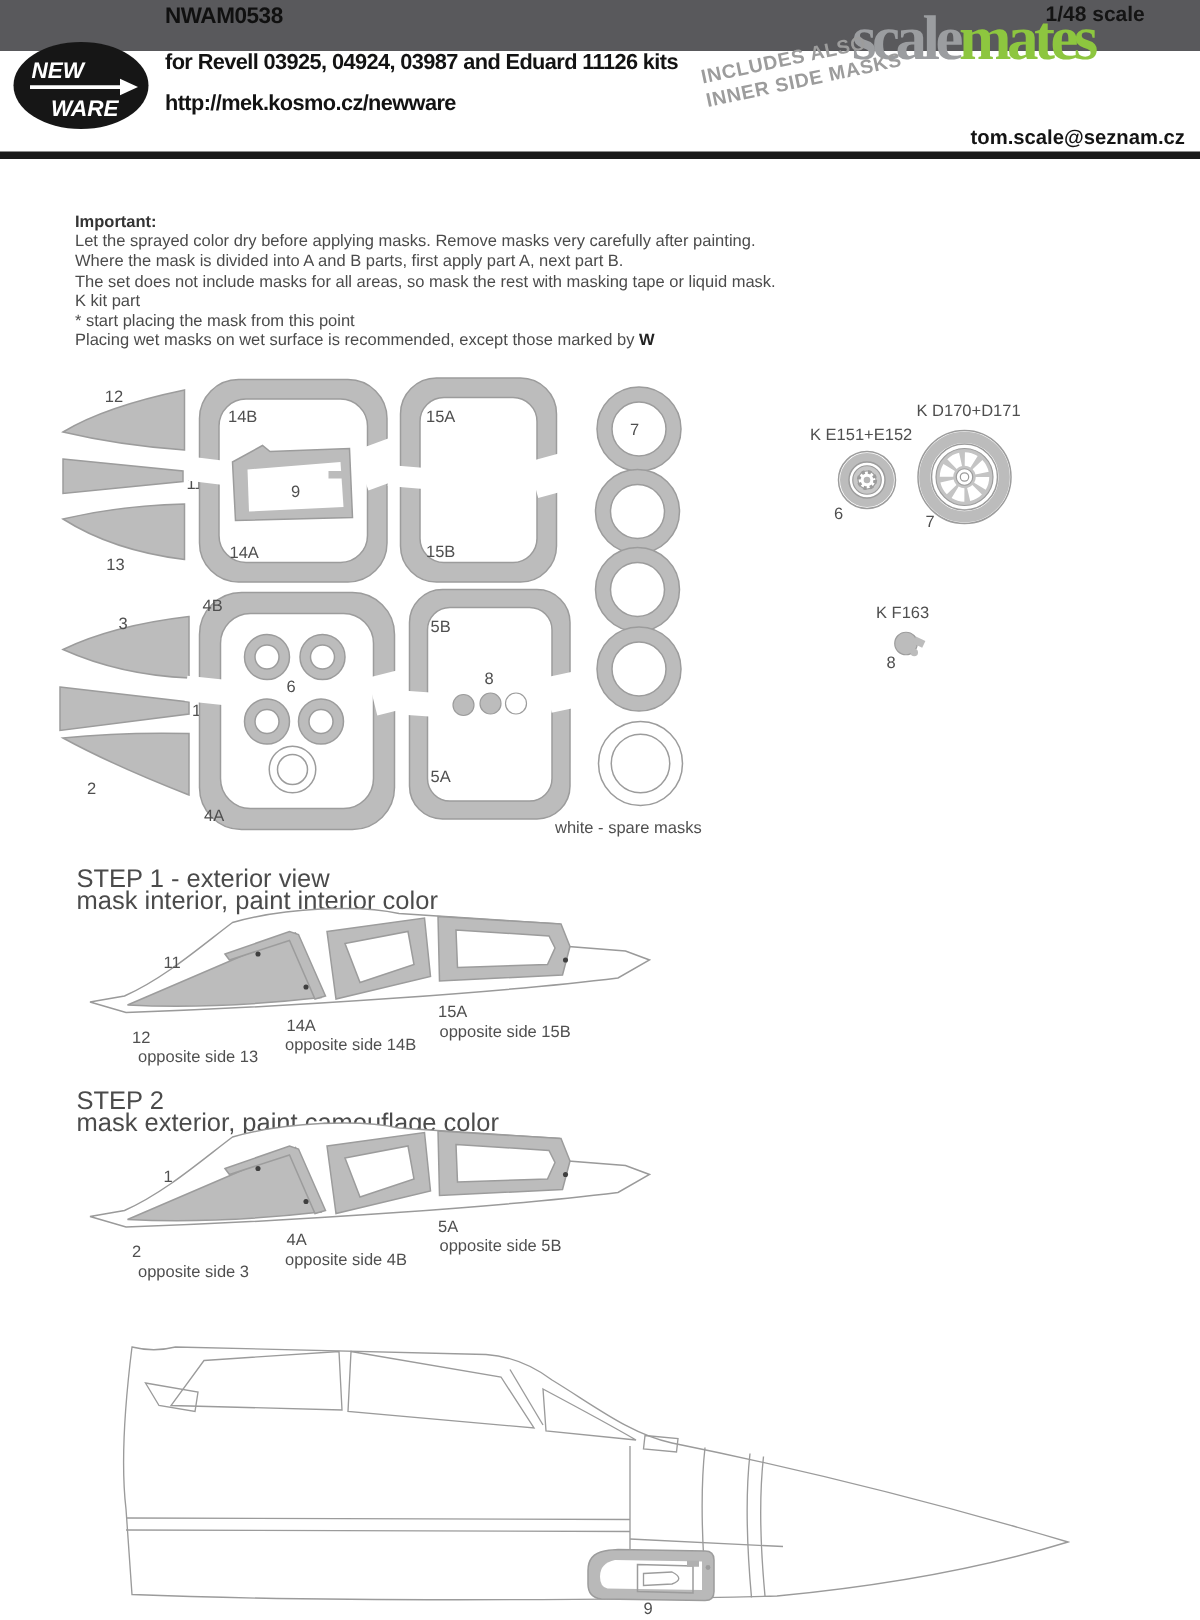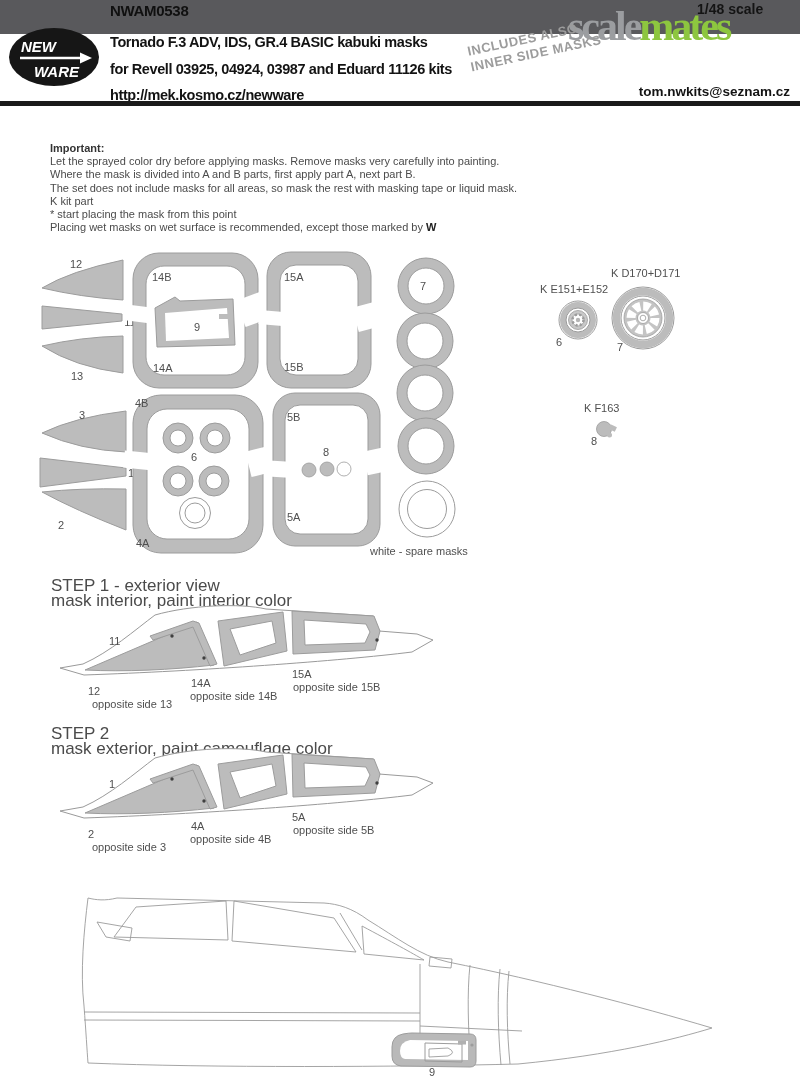--- a/index.html
+++ b/index.html
@@ -54,36 +54,35 @@
       <text x="13" y="25" font-size="15" font-weight="bold" font-style="italic" fill="#ffffff">NEW</text>
       <g>
         <line x1="12" y1="31" x2="72" y2="31" stroke="#ffffff" stroke-width="2.5"></line>
         <polygon points="72,25.5 84,31 72,36.5" fill="#ffffff"></polygon>
       </g>
       <text x="26" y="50" font-size="15" font-weight="bold" font-style="italic" fill="#ffffff">WARE</text>
     </svg>
   </div>
 
   <div class="titles">
-    <div>Tornado F.3 ADV, IDS, GR.4 BASIC kabuki masks</div>
     <div>for Revell 03925, 04924, 03987 and Eduard 11126 kits</div>
     <div>http://mek.kosmo.cz/newware</div>
   </div>
 
   <div class="diag-note">
     <div>INCLUDES ALSO</div>
     <div>INNER SIDE MASKS</div>
   </div>
 
-  <div class="email">tom.nwkits@seznam.cz</div>
+  <div class="email">tom.scale@seznam.cz</div>
   <div class="rule"></div>
 
   <div class="instructions">
     <div class="head">Important:</div>
-    <div>Let the sprayed color dry before applying masks. Remove masks very carefully into painting.</div>
+    <div>Let the sprayed color dry before applying masks. Remove masks very carefully after painting.</div>
     <div>Where the mask is divided into A and B parts, first apply part A, next part B.</div>
     <div>The set does not include masks for all areas, so mask the rest with masking tape or liquid mask.</div>
     <div>K kit part</div>
     <div>*  start placing the mask from this point</div>
     <div><span>Placing wet masks on wet surface is recommended, except those marked by </span><span class="bold-w">W</span></div>
   </div>
 
   <svg class="sheet" width="800" height="320" viewBox="0 0 800 320">
 
     <path class="mask" d="M42,43 Q70,26 123,15 L123,55 Q80,52 42,43 Z"></path>

